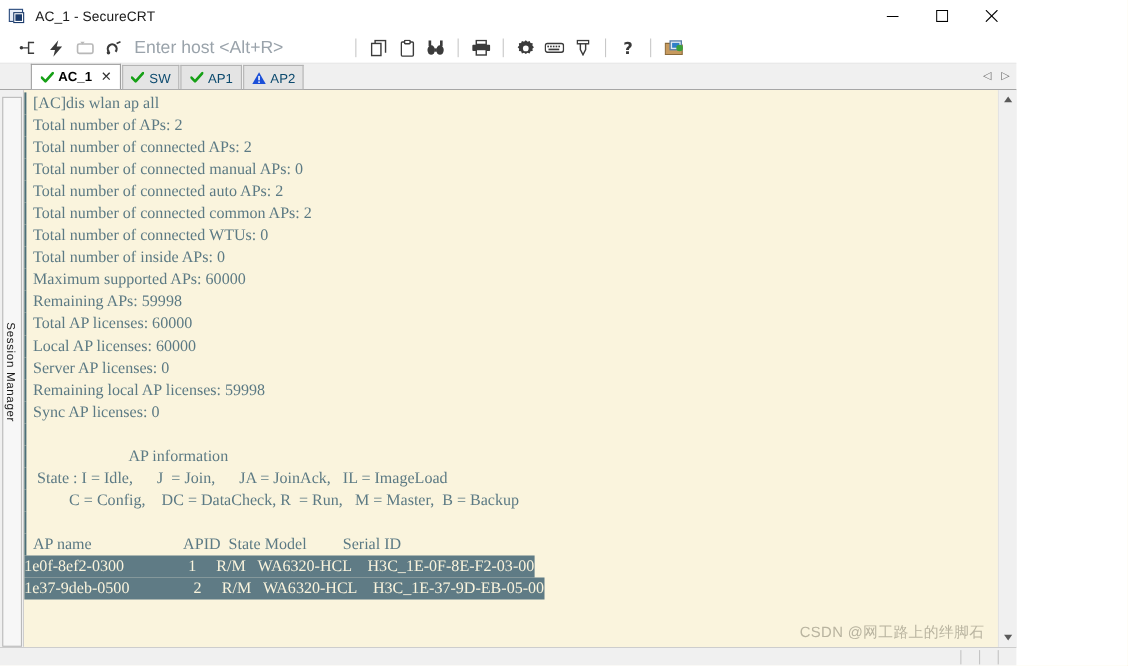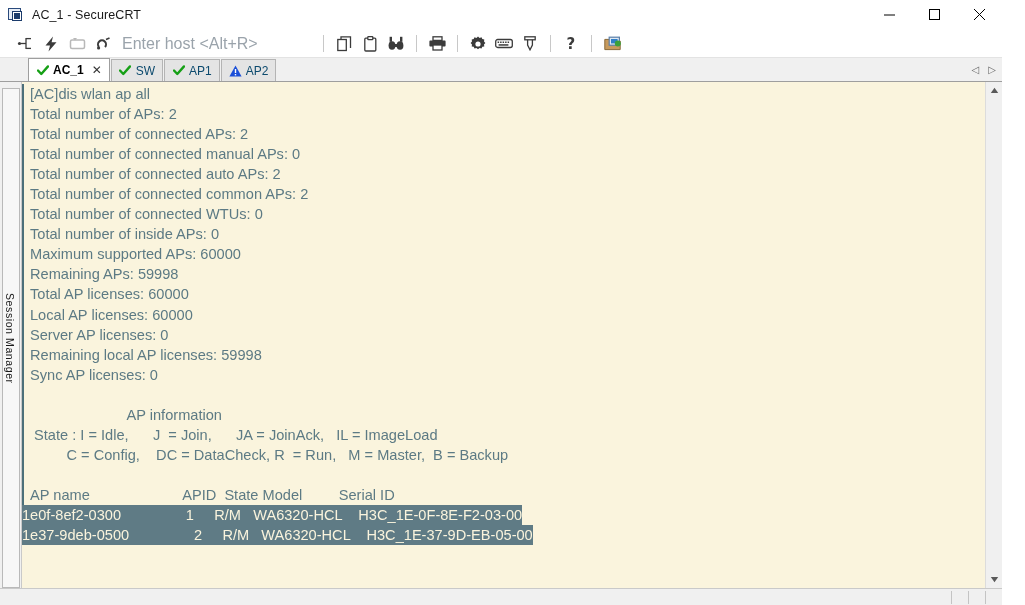--- a/index.html
+++ b/index.html
@@ -3,21 +3,21 @@
 <meta charset="utf-8">
 <style>
   * { box-sizing: border-box; margin: 0; padding: 0; }
   html, body {
     width: 1025px; height: 605px;
     overflow: hidden;
     background: #ffffff;
     font-family: "Liberation Sans", sans-serif;
     -webkit-font-smoothing: antialiased;
   }
-  #app { width: 1002px; height: 605px; display: flex; flex-direction: column; background: #fff; position: relative; }
+  #app { width: 924px; height: 605px; display: flex; flex-direction: column; background: #fff; position: relative; }
 
   
   .titlebar {
     height: 30px; flex: 0 0 30px;
     display: flex; align-items: center;
     background: #ffffff;
     border-bottom: 1px solid #ffffff;
   }
   .title-icon { width: 16px; height: 16px; margin-left: 8px; margin-right: 8px; position: relative; flex: 0 0 16px; }
   .title-icon .bk { position: absolute; left: 0; top: 1px; width: 13px; height: 12px; border: 1.6px solid #2a4a7c; background: #e8eef7; }
@@ -88,21 +88,21 @@
     background: #f7f7f7; border: 1px solid #b9b9b9;
     padding: 7px 2px 7px 2px; width: 18px; text-align: center;
     line-height: 14px;
   }
 
   
   .terminal-wrap { flex: 1 1 auto; display: flex; min-width: 0; background: #faf4dd; position: relative; }
   .terminal {
     flex: 1 1 auto; min-width: 0;
     background: #faf4dd;
-    font-family: Liberation Sans, sans-serif;
+    font-family: Liberation Serif, serif;
     font-size: 14.6px; line-height: 20.05px;
     color: #5c7a84;
     padding: 2px 0 0 0;
     overflow: hidden; position: relative;
     white-space: pre;
   }
   .tline { position: relative; padding-left: 8px; height: 20.05px; }
   .tline::before {
     content: ""; position: absolute; left: 0; top: 0;
     width: 2px; height: 20.05px; background: #4c6f79;
@@ -341,20 +341,21 @@
   </div>
 
   <div class="body-area">
 
     <div class="session-rail">
       <div class="session-tab">Session Manager</div>
     </div>
 
     <div class="terminal-wrap">
       <div class="terminal" id="terminal"><div class="tline">[AC]dis wlan ap all</div><div class="tline">Total number of APs: 2</div><div class="tline">Total number of connected APs: 2</div><div class="tline">Total number of connected manual APs: 0</div><div class="tline">Total number of connected auto APs: 2</div><div class="tline">Total number of connected common APs: 2</div><div class="tline">Total number of connected WTUs: 0</div><div class="tline">Total number of inside APs: 0</div><div class="tline">Maximum supported APs: 60000</div><div class="tline">Remaining APs: 59998</div><div class="tline">Total AP licenses: 60000</div><div class="tline">Local AP licenses: 60000</div><div class="tline">Server AP licenses: 0</div><div class="tline">Remaining local AP licenses: 59998</div><div class="tline">Sync AP licenses: 0</div><div class="tline"> </div><div class="tline">                        AP information</div><div class="tline"> State : I = Idle,      J  = Join,      JA = JoinAck,   IL = ImageLoad</div><div class="tline">         C = Config,    DC = DataCheck, R  = Run,   M = Master,  B = Backup</div><div class="tline"> </div><div class="tline">AP name                       APID  State Model         Serial ID</div><div class="tline selrow"><span class="seltext">1e0f-8ef2-0300                1     R/M   WA6320-HCL    H3C_1E-0F-8E-F2-03-00</span></div><div class="tline selrow"><span class="seltext">1e37-9deb-0500                2     R/M   WA6320-HCL    H3C_1E-37-9D-EB-05-00</span></div></div>
+      <div class="watermark">CSDN @网工路上的绊脚石</div>
     </div>
 
     <div class="vscroll">
       <div class="vs-btn">
         <svg width="9" height="7" viewBox="0 0 9 7">
             <polygon points="4.5,0.8 8.2,6 0.8,6" fill="#5a5a5a"></polygon>
           </svg>
       </div>
       <div class="vs-track"></div>
       <div class="vs-btn">

